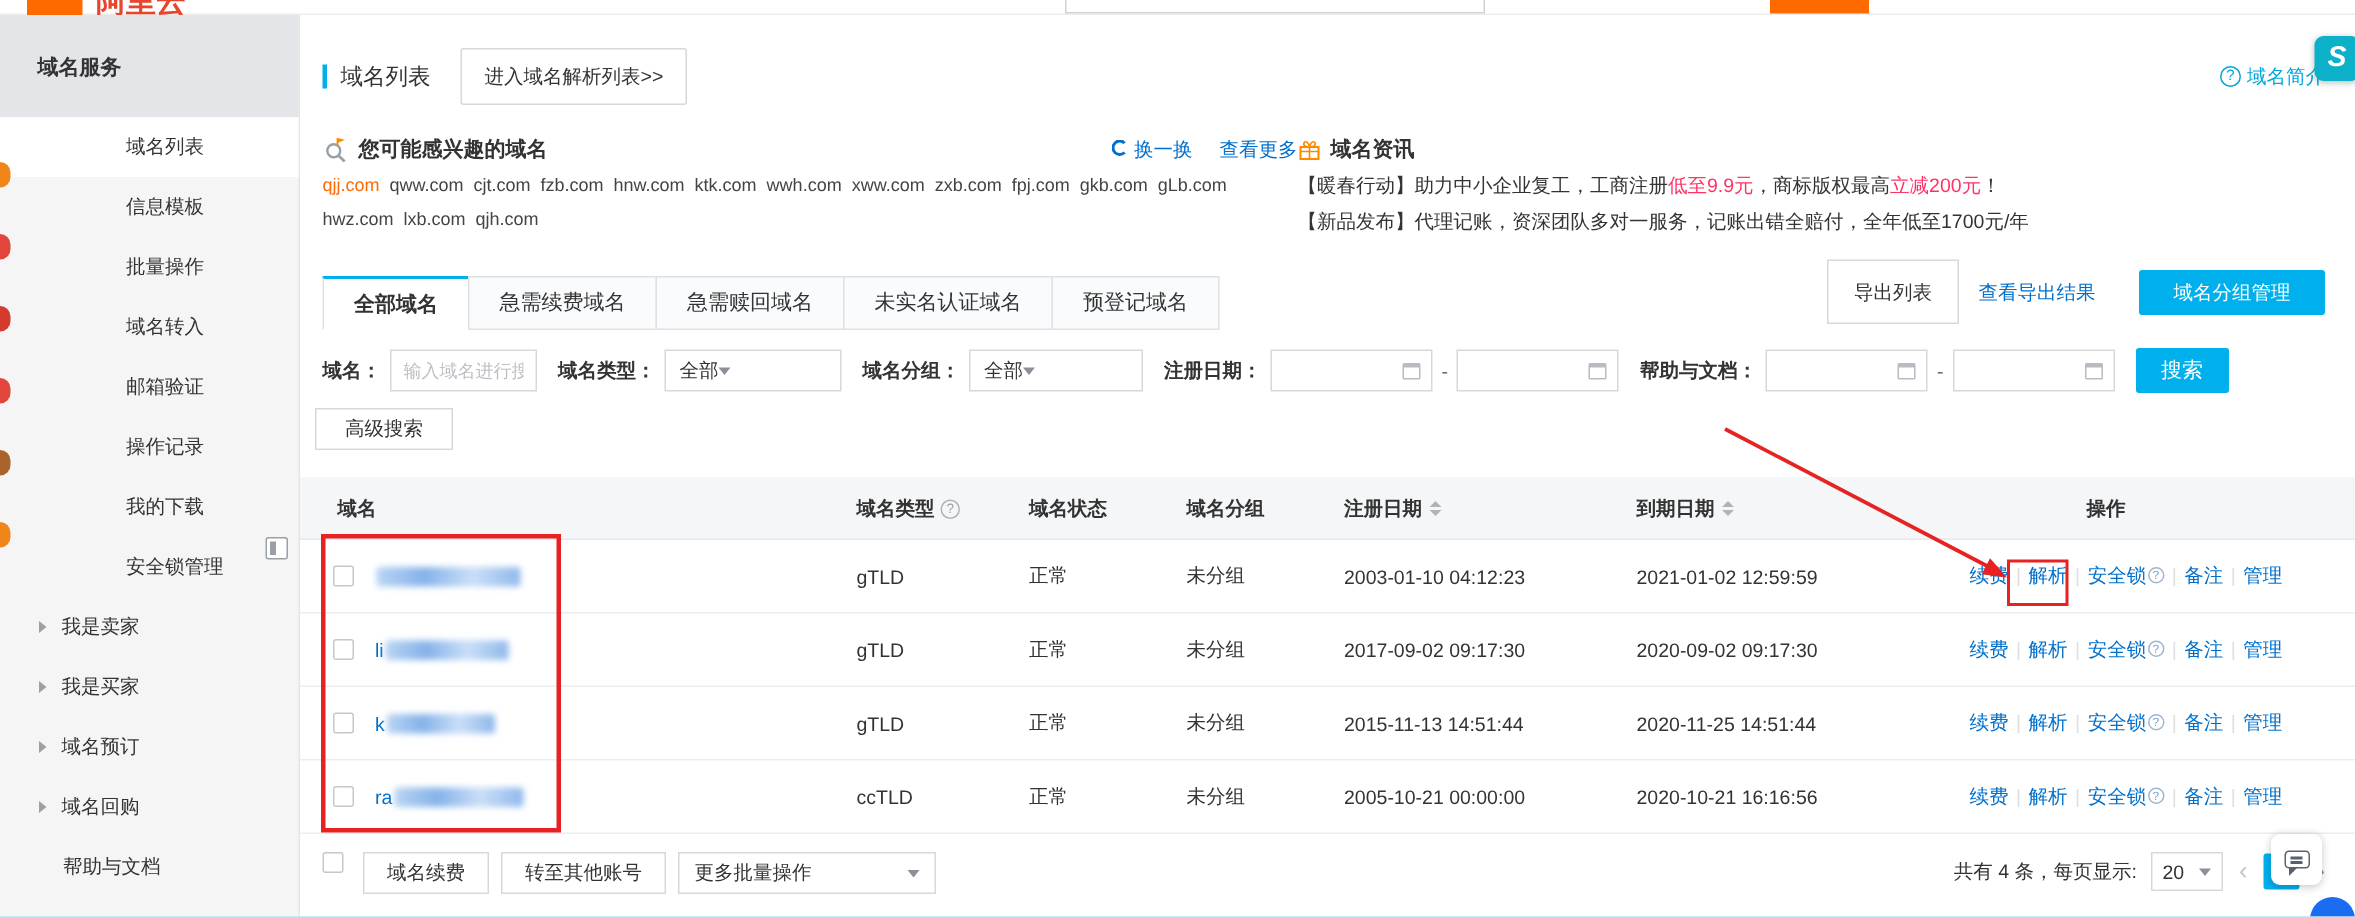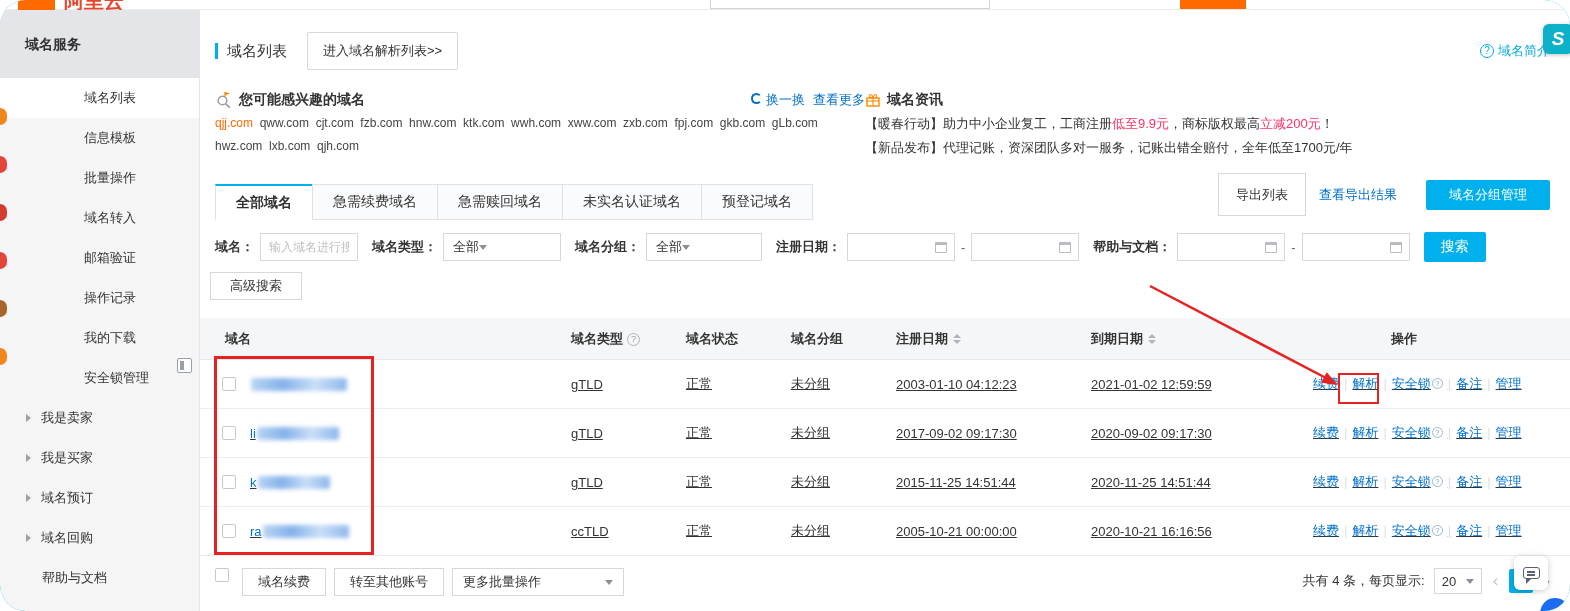--- a/index.html
+++ b/index.html
@@ -1,17 +1,17 @@
 <!DOCTYPE html>
 <html><head>
 <meta charset="utf-8">
 <style>
   * { margin:0; padding:0; box-sizing:border-box; }
   body { font-family:"Liberation Sans","DejaVu Sans",sans-serif; color:#333; }
-  .screen { position:relative; width:1570px; height:611px; background:#0ea5e9; overflow:hidden;border-radius:26px; }
+  .screen { position:relative; width:1570px; height:611px; background:#0ea5e9; overflow:hidden; }
 
   
   .topbar { position:absolute; left:0; top:0; right:0; height:10px; background:#fff; border-bottom:1px solid #ededed; z-index:6; }
   .logo-sq { position:absolute; left:18px; top:0; width:37px; height:10px; background:#ff6a00; }
   .logo-clip { position:absolute; left:64px; top:0; width:110px; height:10px; overflow:hidden; }
   .logo-clip span { display:block; font-size:20px; font-weight:bold; color:#e8452c; transform:translateY(-12px); white-space:nowrap; }
   .top-search { position:absolute; left:710px; top:0; width:280px; height:9px; border:1px solid #d2d2d2; border-top:none; background:#fff; }
   .top-orange-btn { position:absolute; left:1180px; top:0; width:66px; height:9px; background:#ff6a00; }
 
   
@@ -35,21 +35,21 @@
   .title-accent { width:3px; height:16px; background:#00b0ec; margin-right:9px; }
   .page-title { font-size:15px; margin-right:20px; }
   .resolution-btn { height:38px; line-height:28px; padding:0 15px; border:1px solid #d7d8da; background:#fff; font-size:13px; border-radius:2px; cursor:pointer; color:#333; }
   .intro-link { margin-left:auto; color:#00a8e0; font-size:13px; display:flex; align-items:center; gap:4px; cursor:pointer; }
   .q-circle { display:inline-block; width:14px; height:14px; border:1px solid #00a8e0; border-radius:50%; font-size:10px; line-height:12px; text-align:center; color:#00a8e0; }
 
   .info-row { position:absolute; left:15px; top:78px; right:20px; height:94px; display:flex; }
   .interest { width:650px; }
   .news { flex:1; }
   .sec-head { display:flex; align-items:center; font-size:14px; font-weight:bold; height:24px; gap:6px; }
-  .sec-links { margin-left:auto; font-weight:normal; font-size:13px; color:#0070cc; display:flex; gap:8px; align-items:center; }
+  .sec-links { margin-left:auto; font-weight:normal; font-size:13px; color:#0070cc; display:flex; gap:18px; align-items:center; }
   .refresh-ico { display:inline-block; width:11px; height:11px; border:2px solid #0070cc; border-right-color:transparent; border-radius:50%; margin-right:4px; }
   .dn-line { font-size:12px; color:#444; line-height:23px; white-space:pre-wrap; }
   .dn-orange { color:#ff6a00; }
   .news-line { font-size:13px; color:#333; line-height:24px; }
   .red-hl { color:#ff3366; }
 
   .tabs-row { position:absolute; left:15px; top:172px; right:20px; height:38px; display:flex; align-items:flex-end; }
   .tab { height:36px; line-height:33px; padding:0 20px; border:1px solid #dfe1e4; background:#fafbfc; font-size:14px; margin-right:-1px; cursor:pointer; }
   .tab.active { background:#fff; border-top:2px solid #00b0ec; border-bottom-color:#fff; font-weight:bold; }
   .tabs-right { margin-left:auto; display:flex; align-items:center; gap:13px; padding-bottom:4px; }
@@ -66,21 +66,21 @@
   .caret-down { width:0; height:0; border-top:5px solid #8b9098; border-left:4px solid transparent; border-right:4px solid transparent; }
   .f-date { width:108px; height:28px; border:1px solid #d7d8da; background:#fff; display:flex; align-items:center; justify-content:flex-end; padding:0 7px; cursor:text; }
   .cal-ico { display:inline-block; width:12px; height:11px; border:1px solid #b8bcc2; border-top-width:3px; border-radius:1px; }
   .dash { margin:0 6px; color:#666; }
   .search-btn { width:62px; height:30px; background:#00b0ec; color:#fff; border:none; font-size:14px; margin-left:14px; border-radius:2px; cursor:pointer; }
 
   .adv-btn { position:absolute; left:10px; top:262px; height:28px; line-height:26px; padding:0 19px; border:1px solid #d7d8da; background:#fff; font-size:13px; cursor:pointer; color:#333; }
 
   .dtable { position:absolute; left:0; top:308px; right:0; }
   .t-head { display:flex; align-items:center; height:42px; background:#f4f6f8; border-bottom:1px solid #e6e8eb; font-size:13px; font-weight:bold; }
-  .t-row { display:flex; align-items:center; height:49px; border-bottom:1px solid #ebedef; font-size:13px;text-decoration:underline; }
+  .t-row { display:flex; align-items:center; height:49px; border-bottom:1px solid #ebedef; font-size:13px; }
   .h-domain { width:371px; padding-left:25px; }
   .cb-cell { width:50px; padding-left:22px; display:flex; align-items:center; }
   .name-cell { width:321px; display:flex; align-items:center; }
   .c2 { width:115px; } .c3 { width:105px; } .c4 { width:105px; } .c5 { width:195px; } .c6 { width:220px; }
   .c7 { flex:1; padding-left:2px; white-space:nowrap; }
   .c7h { flex:1; padding-left:80px; }
   .checkbox { width:14px; height:14px; border:1px solid #c6c8ca; border-radius:2px; background:#fff; cursor:pointer; }
   .dn-prefix { color:#0070cc; font-size:13px; }
   .dn-blur { display:inline-block; height:13px; border-radius:2px; margin-left:1px; vertical-align:middle;
              background:linear-gradient(90deg,#b9d4f3,#85b2ea,#cadef7,#8fb8ec); filter:blur(2.2px); }
@@ -322,21 +322,21 @@
         <div class="cb-cell">
             <span class="checkbox"></span>
           </div>
         <div class="name-cell">
             <span class="dn-prefix">k</span>
             <span class="dn-blur" style="width:72px"></span>
           </div>
         <div class="c2">gTLD</div>
         <div class="c3">正常</div>
         <div class="c4">未分组</div>
-        <div class="c5">2015-11-25 14:51:44</div>
+        <div class="c5">2015-11-13 14:51:44</div>
         <div class="c6">2020-11-25 14:51:44</div>
         <div class="c7">
           <span class="act">续费</span><span class="sep">|</span><span class="act">解析</span><span class="sep">|</span><span class="act">安全锁</span><span class="mini-q">?</span><span class="sep">|</span><span class="act">备注</span><span class="sep">|</span><span class="act">管理</span>
         </div>
       </div>
 
       <div class="t-row">
         <div class="cb-cell">
             <span class="checkbox"></span>
           </div>

